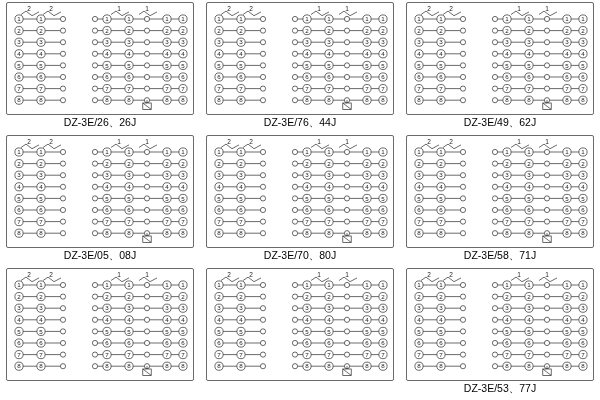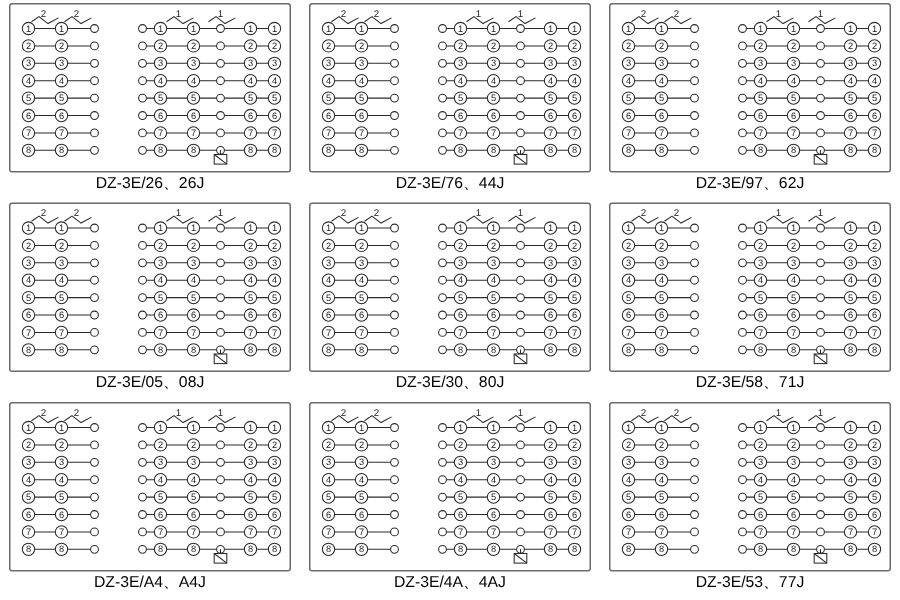--- a/index.html
+++ b/index.html
@@ -630,21 +630,21 @@
             <text x="176" y="99.3" text-anchor="middle" class="num">8</text>
             <line x1="164.1" y1="97.2" x2="171.9" y2="97.2" stroke="#2b2b2b" stroke-width="0.7"></line>
             <g>
               <rect x="135.8" y="100" width="8.4" height="6.4" fill="#fff" stroke="#2b2b2b" stroke-width="0.7"></rect>
               <line x1="135.8" y1="100" x2="144.2" y2="106.4" stroke="#2b2b2b" stroke-width="0.7"></line>
               <line x1="140" y1="97" x2="140" y2="100" stroke="#2b2b2b" stroke-width="0.7"></line>
             </g>
           </g>
         </svg>
       </div>
-      <div class="caption">DZ-3E/97、62J</div>
+      <div class="caption">DZ-3E/49、62J</div>
     </div>
     <div class="cell">
       <div class="panel">
         <svg viewBox="0 0 186 111" preserveAspectRatio="none">
           <g>
             <text x="22" y="8" text-anchor="middle" class="lbl">2</text>
             <text x="44" y="8" text-anchor="middle" class="lbl">2</text>
             <text x="112" y="8" text-anchor="middle" class="lbl">1</text>
             <text x="140" y="8" text-anchor="middle" class="lbl">1</text>
             <polyline points="14,11.5 19,8.1 25,12.7 32,8.9" fill="none" stroke="#2b2b2b" stroke-width="0.7"></polyline>
@@ -1026,21 +1026,21 @@
             <text x="176" y="99.3" text-anchor="middle" class="num">8</text>
             <line x1="164.1" y1="97.2" x2="171.9" y2="97.2" stroke="#2b2b2b" stroke-width="0.7"></line>
             <g>
               <rect x="135.8" y="100" width="8.4" height="6.4" fill="#fff" stroke="#2b2b2b" stroke-width="0.7"></rect>
               <line x1="135.8" y1="100" x2="144.2" y2="106.4" stroke="#2b2b2b" stroke-width="0.7"></line>
               <line x1="140" y1="97" x2="140" y2="100" stroke="#2b2b2b" stroke-width="0.7"></line>
             </g>
           </g>
         </svg>
       </div>
-      <div class="caption">DZ-3E/30、80J</div>
+      <div class="caption">DZ-3E/70、80J</div>
     </div>
     <div class="cell">
       <div class="panel">
         <svg viewBox="0 0 186 111" preserveAspectRatio="none">
           <g>
             <text x="22" y="8" text-anchor="middle" class="lbl">2</text>
             <text x="44" y="8" text-anchor="middle" class="lbl">2</text>
             <text x="112" y="8" text-anchor="middle" class="lbl">1</text>
             <text x="140" y="8" text-anchor="middle" class="lbl">1</text>
             <polyline points="14,11.5 19,8.1 25,12.7 32,8.9" fill="none" stroke="#2b2b2b" stroke-width="0.7"></polyline>
@@ -1422,21 +1422,20 @@
             <text x="176" y="99.3" text-anchor="middle" class="num">8</text>
             <line x1="164.1" y1="97.2" x2="171.9" y2="97.2" stroke="#2b2b2b" stroke-width="0.7"></line>
             <g>
               <rect x="135.8" y="100" width="8.4" height="6.4" fill="#fff" stroke="#2b2b2b" stroke-width="0.7"></rect>
               <line x1="135.8" y1="100" x2="144.2" y2="106.4" stroke="#2b2b2b" stroke-width="0.7"></line>
               <line x1="140" y1="97" x2="140" y2="100" stroke="#2b2b2b" stroke-width="0.7"></line>
             </g>
           </g>
         </svg>
       </div>
-      <div class="caption">DZ-3E/A4、A4J</div>
     </div>
     <div class="cell">
       <div class="panel">
         <svg viewBox="0 0 186 111" preserveAspectRatio="none">
           <g>
             <text x="22" y="8" text-anchor="middle" class="lbl">2</text>
             <text x="44" y="8" text-anchor="middle" class="lbl">2</text>
             <text x="112" y="8" text-anchor="middle" class="lbl">1</text>
             <text x="140" y="8" text-anchor="middle" class="lbl">1</text>
             <polyline points="14,11.5 19,8.1 25,12.7 32,8.9" fill="none" stroke="#2b2b2b" stroke-width="0.7"></polyline>
@@ -1620,21 +1619,20 @@
             <text x="176" y="99.3" text-anchor="middle" class="num">8</text>
             <line x1="164.1" y1="97.2" x2="171.9" y2="97.2" stroke="#2b2b2b" stroke-width="0.7"></line>
             <g>
               <rect x="135.8" y="100" width="8.4" height="6.4" fill="#fff" stroke="#2b2b2b" stroke-width="0.7"></rect>
               <line x1="135.8" y1="100" x2="144.2" y2="106.4" stroke="#2b2b2b" stroke-width="0.7"></line>
               <line x1="140" y1="97" x2="140" y2="100" stroke="#2b2b2b" stroke-width="0.7"></line>
             </g>
           </g>
         </svg>
       </div>
-      <div class="caption">DZ-3E/4A、4AJ</div>
     </div>
     <div class="cell">
       <div class="panel">
         <svg viewBox="0 0 186 111" preserveAspectRatio="none">
           <g>
             <text x="22" y="8" text-anchor="middle" class="lbl">2</text>
             <text x="44" y="8" text-anchor="middle" class="lbl">2</text>
             <text x="112" y="8" text-anchor="middle" class="lbl">1</text>
             <text x="140" y="8" text-anchor="middle" class="lbl">1</text>
             <polyline points="14,11.5 19,8.1 25,12.7 32,8.9" fill="none" stroke="#2b2b2b" stroke-width="0.7"></polyline>

